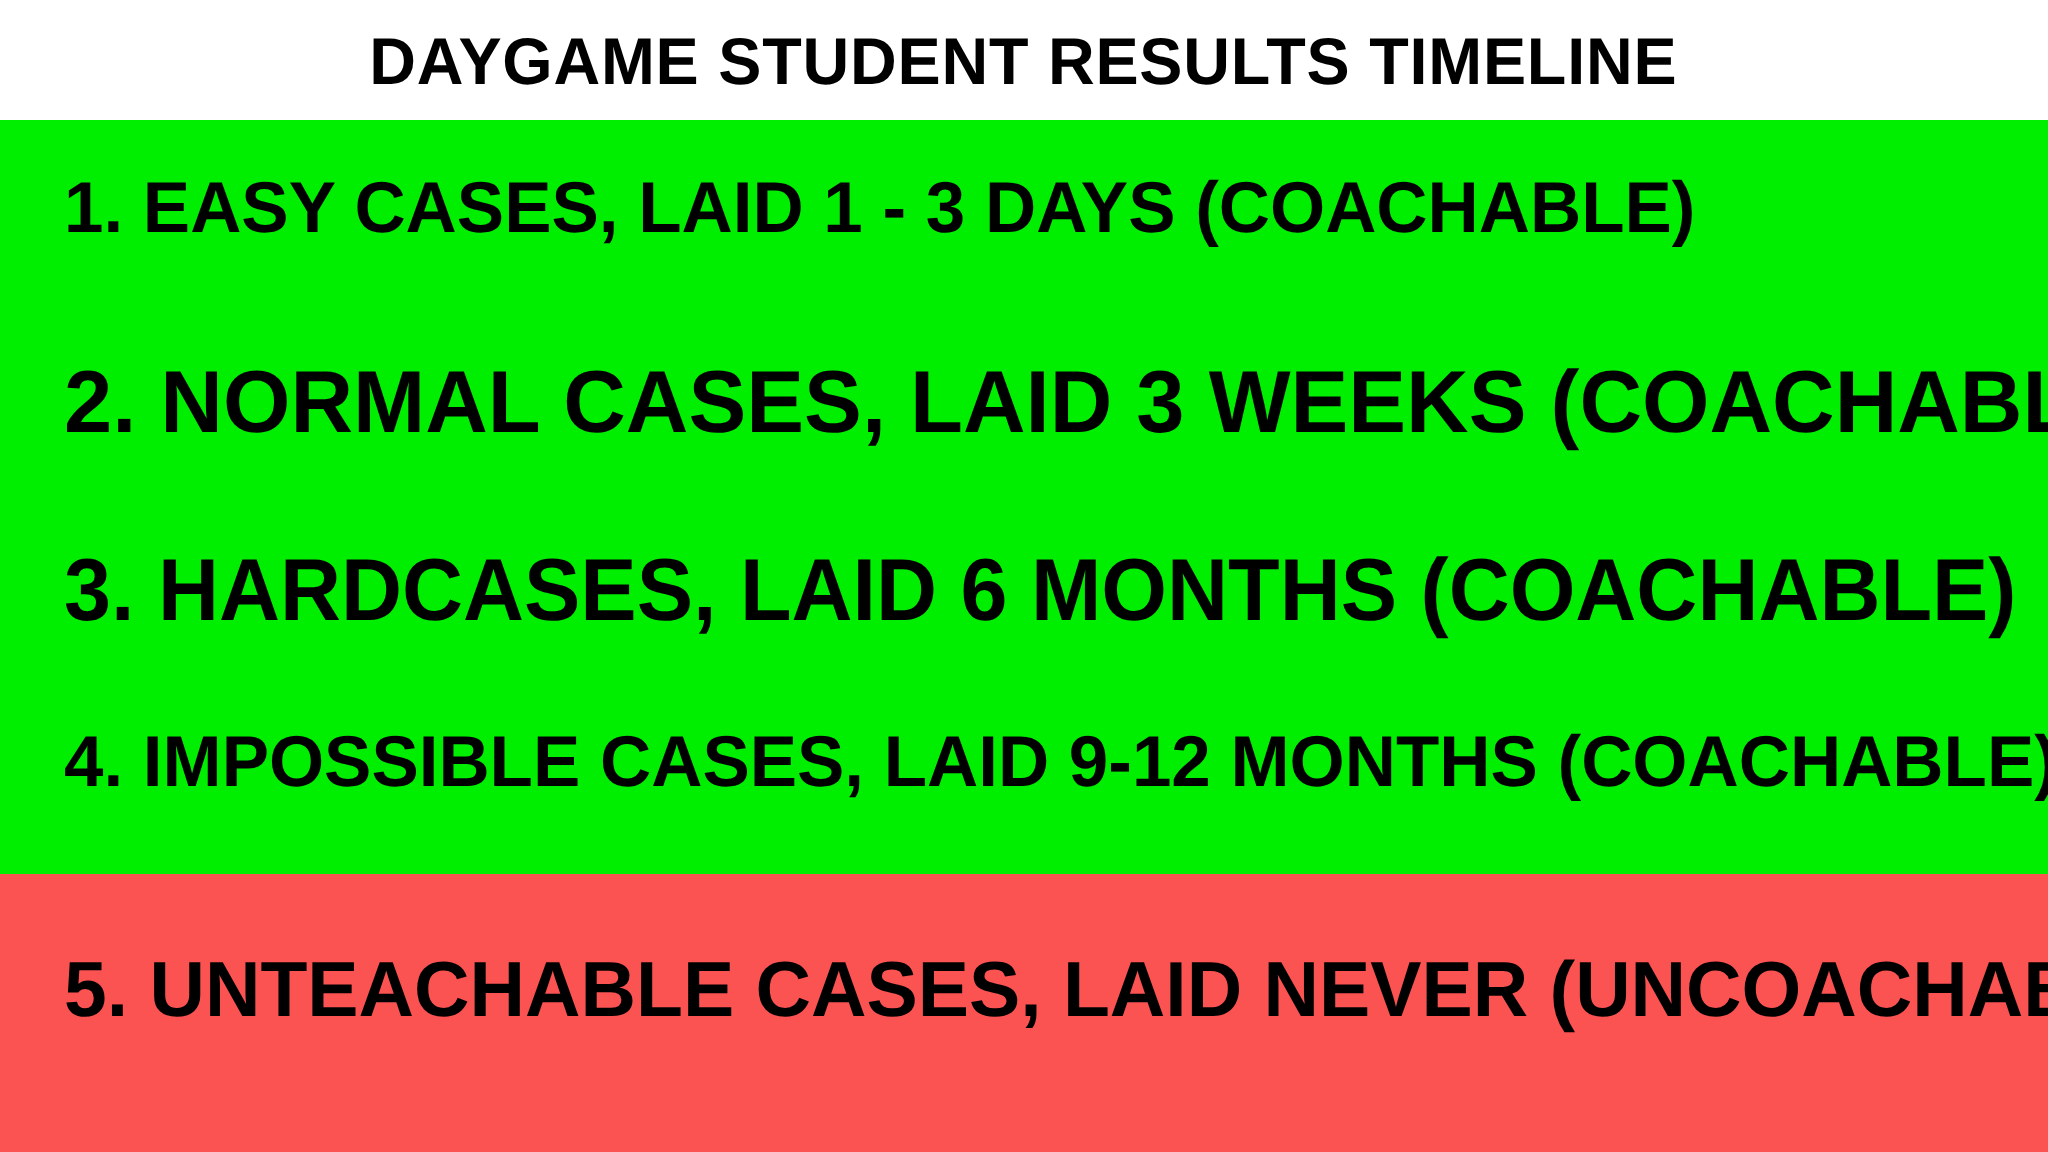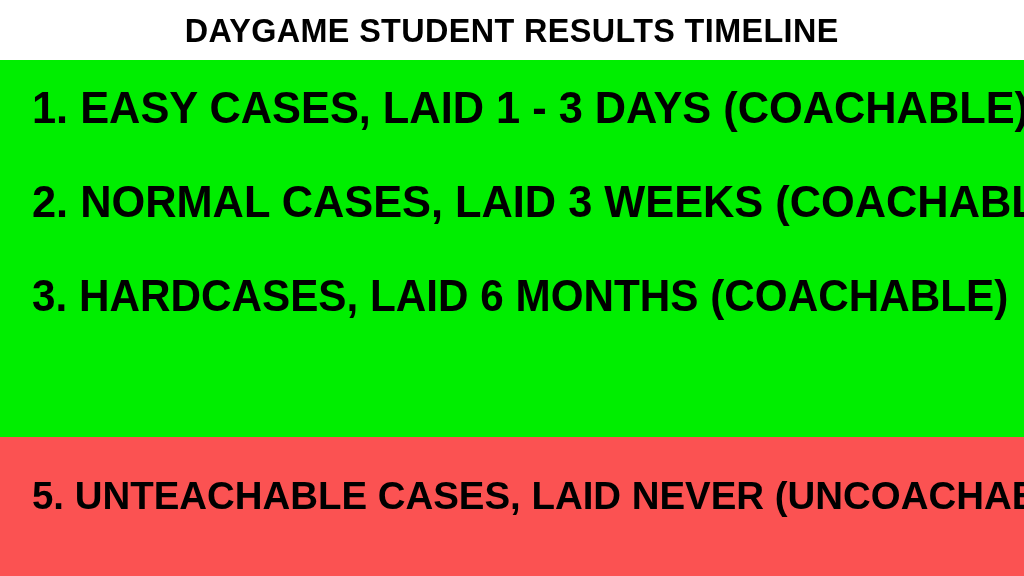--- a/index.html
+++ b/index.html
@@ -71,21 +71,21 @@
     width: 1024px;
     color: #000000;
     font-weight: bold;
     line-height: 1;
     white-space: nowrap;
     padding-left: 32px;
     box-sizing: border-box;
     letter-spacing: 0px;
   }
 
-  .row-1 { top: 86px;  font-size: 44px; }
+  .row-1 { top: 86px;  font-size: 36px; }
   .row-2 { top: 180px; font-size: 44px; }
   .row-3 { top: 274px; font-size: 44px; text-align: right; }
   .row-4 { top: 363px; font-size: 36px; }
   .row-5 { top: 476px; font-size: 39px; }
 
   .row-1 .row-text,
   .row-2 .row-text,
   .row-3 .row-text,
   .row-4 .row-text,
   .row-5 .row-text {
@@ -115,18 +115,21 @@
   </div>
 
   <div class="row row-2">
     <span class="row-text">2. NORMAL CASES, LAID 3 WEEKS (COACHABLE)</span>
   </div>
 
   <div class="row row-3">
     <span class="row-text">3. HARDCASES, LAID 6 MONTHS (COACHABLE)</span>
   </div>
 
+  <div class="row row-4">
+    <span class="row-text">4. IMPOSSIBLE CASES, LAID 9-12 MONTHS (COACHABLE)</span>
+  </div>
 
   <div class="row row-5">
     <span class="row-text">5. UNTEACHABLE CASES, LAID NEVER (UNCOACHABLE)</span>
   </div>
 
 </div>
 
 </body></html>

